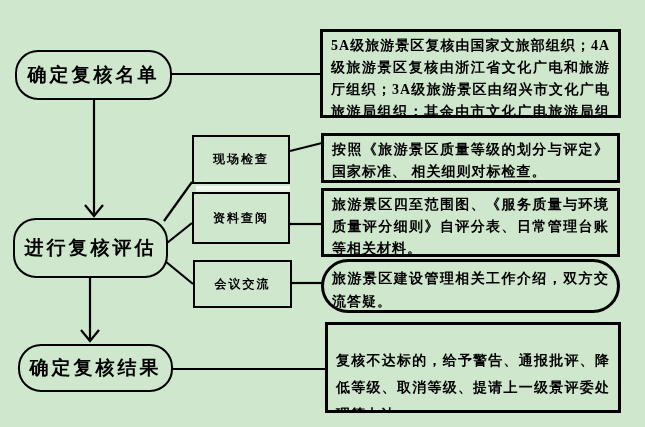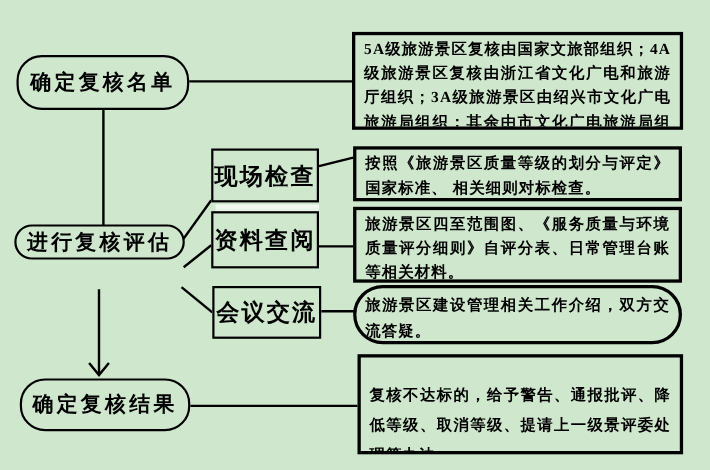--- a/index.html
+++ b/index.html
@@ -37,21 +37,21 @@
     justify-content: center;
   }
   .rounded {
     border-radius: 23px;
     font-size: 19px;
     font-weight: 700;
     letter-spacing: 3px;
   }
   .method {
     border-width: 2.2px;
-    font-size: 21px;
+    font-size: 12px;
     font-weight: 700;
     letter-spacing: 2px;
   }
   .note {
     border-width: 3px;
     display: block;
     font-size: 14px;
     font-weight: 600;
     letter-spacing: 1px;
     padding: 3px 8px;
@@ -59,21 +59,21 @@
     overflow: hidden;
     line-height: 21px;
   }
   .shadow-strip {
     position: absolute;
     z-index: 0;
     background: linear-gradient(to bottom, rgba(255,255,255,0.85), rgba(255,255,255,0));
   }
   
   #node-l1 { left: 15px;  top: 50px;  width: 157px; height: 50px; }
-  #node-l2 { left: 13px;  top: 204px; width: 155px; height: 32px; }
+  #node-l2 { left: 13px;  top: 218px; width: 155px; height: 60px; }
   #node-l3 { left: 18px;  top: 344px; width: 155px; height: 48px; align-items: center; }
   #node-m1 { left: 192px; top: 135px; width: 98px;  height: 49px; }
   #node-m2 { left: 192px; top: 192px; width: 98px;  height: 52px; }
   #node-m3 { left: 193px; top: 260px; width: 99px;  height: 48px; }
   #note-1  { left: 320px; top: 29px;  width: 301px; height: 89px;  line-height: 22px; }
   #note-2  { left: 321px; top: 133px; width: 299px; height: 50px;  line-height: 22px; }
   #note-3  { left: 321px; top: 188px; width: 299px; height: 69px;  line-height: 22px; }
   #note-4  { left: 321px; top: 259px; width: 299px; height: 54px;  line-height: 23px; padding-top: 5px; border-radius: 27px; }
   #note-5  { left: 325px; top: 322px; width: 296px; height: 91px;  line-height: 27px; padding-top: 22px; }
   #shadow-m1 { left: 196px; top: 186px; width: 94px; height: 12px; }

